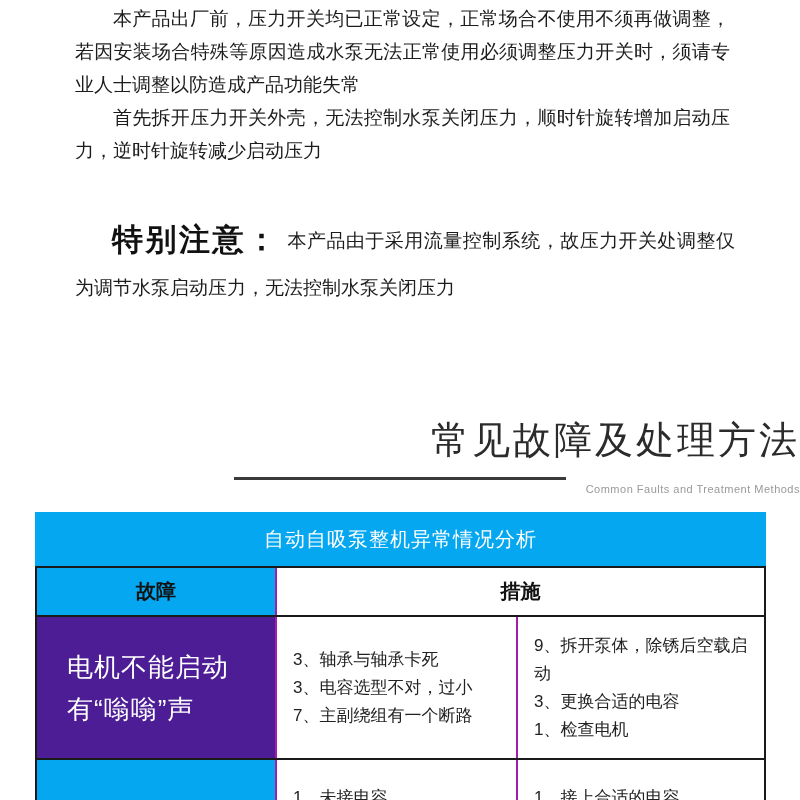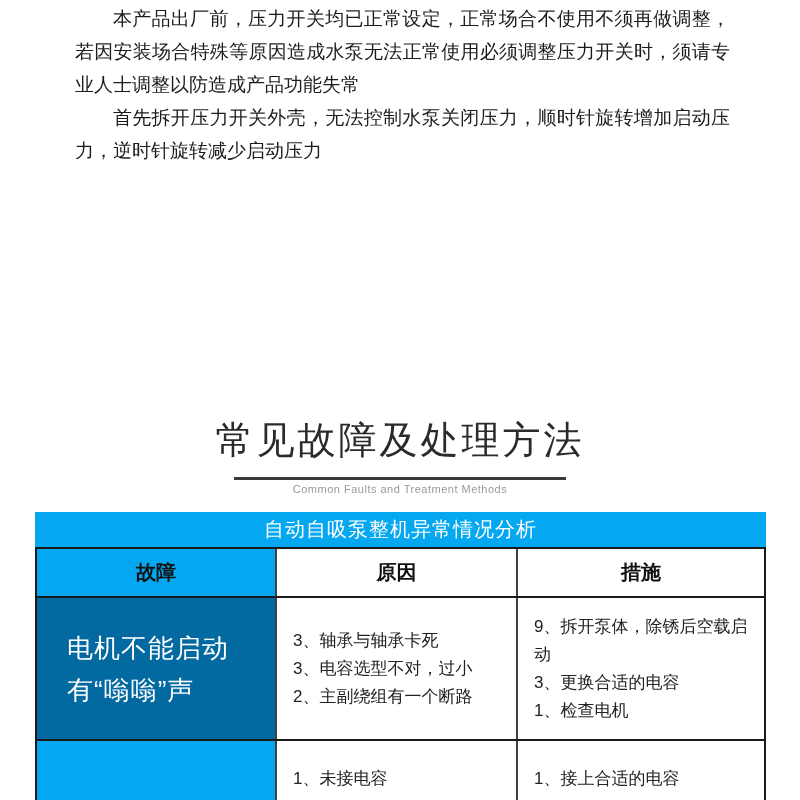--- a/index.html
+++ b/index.html
@@ -36,21 +36,21 @@
     font-size: 31px; font-weight: bold; color: #111;
     letter-spacing: 2px;
     vertical-align: -3px;
     margin-right: 8px;
   }
 
   
   .section-header {
     position: absolute;
     top: 416px; left: 0; width: 800px;
-    text-align: center;
+    text-align: right;
   }
   .section-title {
     font-size: 38px; line-height: 48px;
     font-weight: 500;
     color: #2b2b2b;
     letter-spacing: 3px;
   }
   .section-divider {
     width: 332px; height: 3px;
     background: #3a3a3a;
@@ -61,49 +61,49 @@
     color: #999999;
     letter-spacing: 0.5px;
   }
 
   
   .table-wrap {
     position: absolute;
     top: 512px; left: 35px; width: 731px;
   }
   .tbl-banner {
-    height: 35px;
+    height: 54px;
     background: #04a7f0;
     color: #ffffff;
     font-size: 20px;
     letter-spacing: 1px;
     display: flex; align-items: center; justify-content: center;
   }
   .ftable {
     border: 2px solid #1a1a1a;
     width: 731px;
   }
   .trow { display: flex; border-bottom: 2px solid #1a1a1a; }
   .trow:last-child { border-bottom: none; }
-  .tcell { border-right: 2px solid #404040; }
+  .tcell { border-right: 2px solid #a21caf; }
   .tcell:last-child { border-right: none; }
   .c1 { width: 240px; }
   .c2 { width: 241px; }
   .c3 { flex: 1; }
 
   .hdr-row { height: 49px; }
   .hdr-row .tcell {
     display: flex; align-items: center; justify-content: center;
     font-size: 20px; font-weight: 600; color: #111;
   }
   .hdr-fault { background: #04a7f0; }
 
   .data-row1 { height: 143px; }
   .fault-cell {
-    background: #0369a1;
+    background: #4c1d95;
     color: #ffffff;
     font-size: 26px; line-height: 42px;
     letter-spacing: 1px;
     padding-left: 30px;
     display: flex; flex-direction: column; justify-content: center;
   }
   .list-cell {
     background: #ffffff;
     font-size: 17px; line-height: 28px;
     color: #222222;
@@ -117,46 +117,48 @@
 </head>
 <body>
 
 <div class="page">
 
   <div class="body-text">
     <p>本产品出厂前，压力开关均已正常设定，正常场合不使用不须再做调整，若因安装场合特殊等原因造成水泵无法正常使用必须调整压力开关时，须请专业人士调整以防造成产品功能失常</p>
     <p>首先拆开压力开关外壳，无法控制水泵关闭压力，顺时针旋转增加启动压力，逆时针旋转减少启动压力</p>
   </div>
 
+  <div class="notice">
+    <span class="notice-label">特别注意：</span><span>本产品由于采用流量控制系统，故压力开关处调整仅为调节水泵启动压力，无法控制水泵关闭压力</span>
+  </div>
 
   <div class="section-header">
     <div class="section-title">常见故障及处理方法</div>
     <div class="section-divider"></div>
     <div class="section-subtitle">Common Faults and Treatment Methods</div>
   </div>
 
   <div class="table-wrap">
     <div class="tbl-banner">自动自吸泵整机异常情况分析</div>
     <div class="ftable">
 
       <div class="trow hdr-row">
         <div class="tcell c1 hdr-fault">故障</div>
-        <div class="tcell c2">原因</div>
         <div class="tcell c3">措施</div>
       </div>
 
       <div class="trow data-row1">
         <div class="tcell c1 fault-cell">
           <div>电机不能启动</div>
           <div>有“嗡嗡”声</div>
         </div>
         <div class="tcell c2 list-cell">
           <div>3、轴承与轴承卡死</div>
           <div>3、电容选型不对，过小</div>
-          <div>2、主副绕组有一个断路</div>
+          <div>7、主副绕组有一个断路</div>
         </div>
         <div class="tcell c3 list-cell">
           <div>9、拆开泵体，除锈后空载启动</div>
           <div>3、更换合适的电容</div>
           <div>1、检查电机</div>
         </div>
       </div>
 
       <div class="trow data-row2">
         <div class="tcell c1 fault-cell"></div>

